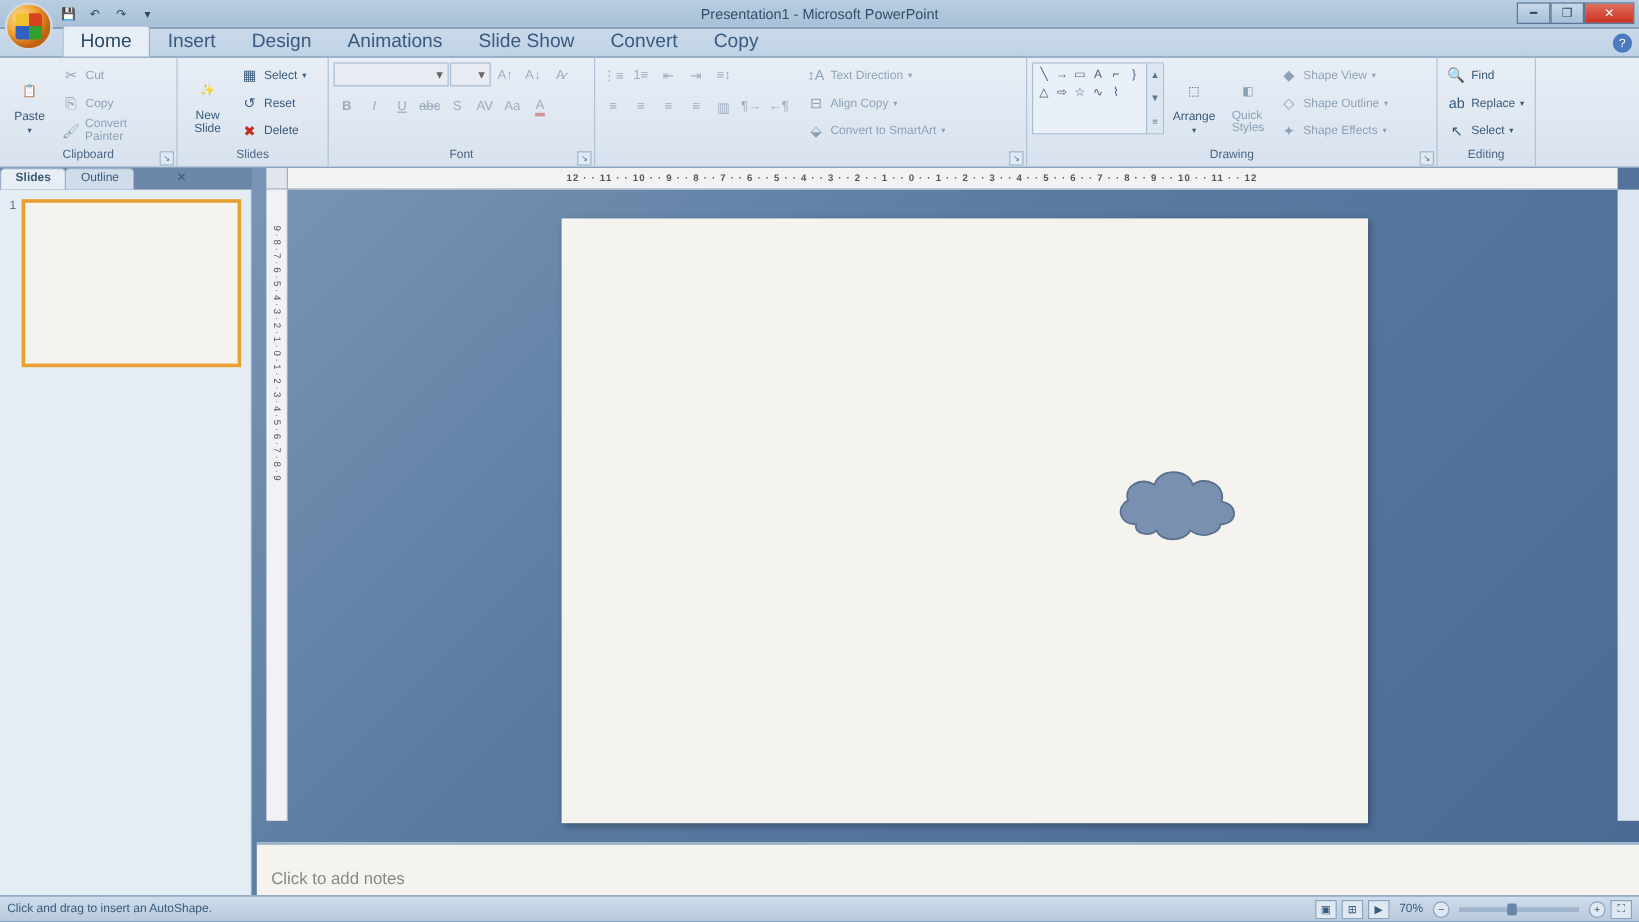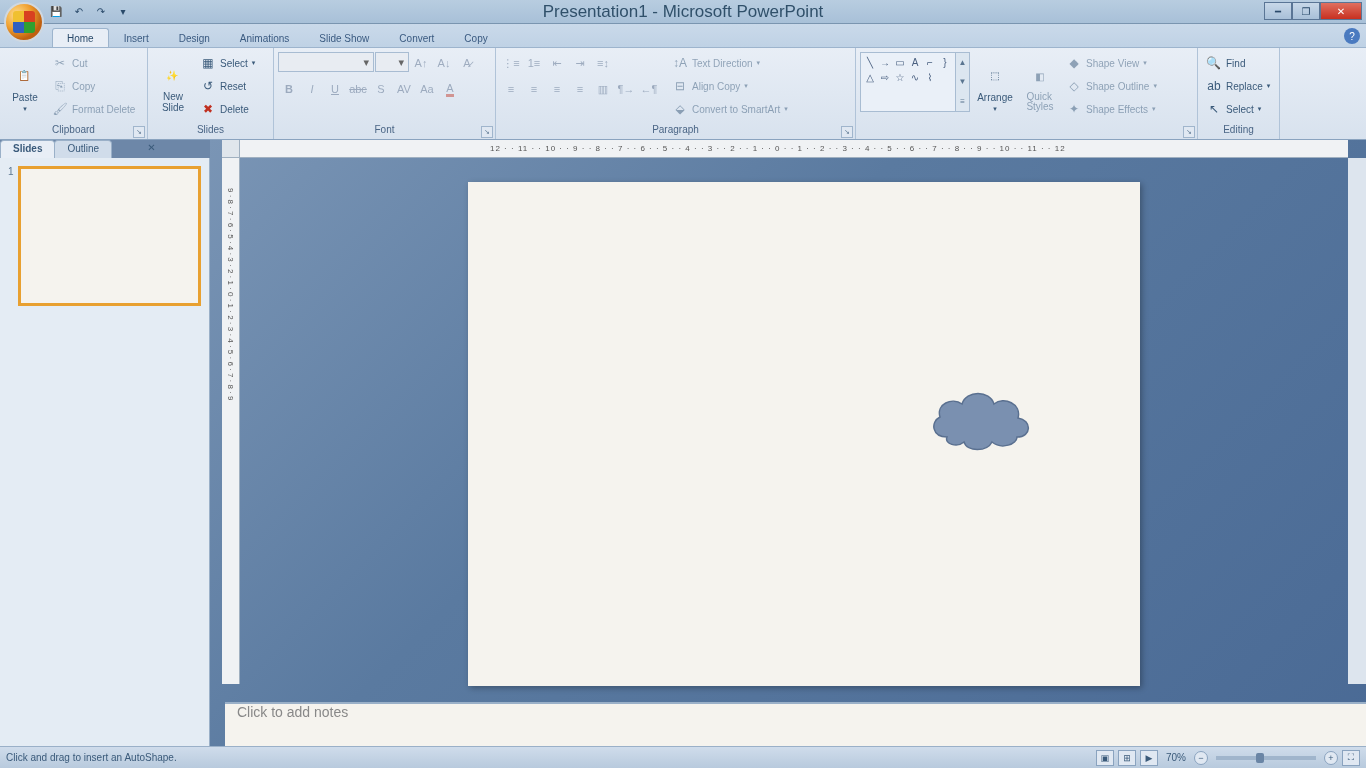--- a/index.html
+++ b/index.html
@@ -2,32 +2,32 @@
 <html><head>
 <meta charset="utf-8">
 <style>
 * { box-sizing: border-box; margin: 0; padding: 0; font-family: "Segoe UI", Tahoma, sans-serif; }
 body { width: 1366px; height: 768px; overflow: hidden; background: #6d87a8; position: relative; }
 
 
 .titlebar { height: 24px; background: linear-gradient(#b8cde0,#a8c0d8); display: flex; align-items: center; position: relative; border-bottom: 1px solid #7a95b0; }
 .qat { display: flex; align-items: center; margin-left: 48px; gap: 4px; }
 .qat-btn { width: 18px; height: 18px; display: flex; align-items: center; justify-content: center; font-size: 10px; color: #2a4a6a; cursor: pointer; }
-.title-text { position: absolute; left: 50%; transform: translateX(-50%); font-size: 17px; color: #30506a; }
+.title-text { position: absolute; left: 50%; transform: translateX(-50%); font-size: 12px; color: #30506a; }
 .win-controls { position: absolute; right: 4px; top: 2px; display: flex; gap: 0; }
 .win-btn { width: 28px; height: 18px; border: 1px solid #5a7595; background: linear-gradient(#c8d8e8,#a8c0d8); display: flex; align-items: center; justify-content: center; font-size: 10px; color: #2a4a6a; cursor: pointer; }
 .win-btn.close { background: linear-gradient(#e07060,#c83020); color: #fff; width: 42px; }
 
 
 .office-btn { position: absolute; left: 4px; top: 2px; width: 40px; height: 40px; border-radius: 50%; background: radial-gradient(circle at 30% 30%, #ffe090, #f0a030 40%, #c06010 70%); border: 2px solid #d0d8e0; z-index: 20; cursor: pointer; display:flex; align-items:center; justify-content:center; }
 .office-btn-inner { width:22px; height:22px; background: conic-gradient(#d84020 0deg 90deg, #30a030 90deg 180deg, #3060c0 180deg 270deg, #f0c030 270deg 360deg); border-radius:3px; }
 
 
 .tabs-row { height: 24px; background: linear-gradient(#cad9ea,#bfd2e5); display: flex; align-items: flex-end; padding-left: 52px; border-bottom: 1px solid #9db4cd; position:relative; }
-.tab { padding: 4px 14px 3px; font-size: 10px; color: #3a5a80; cursor: pointer; border: 1px solid transparent; border-bottom: none; }
+.tab { padding: 4px 14px 3px; font-size: 16px; color: #3a5a80; cursor: pointer; border: 1px solid transparent; border-bottom: none; }
 .tab.active { background: #e8eef6; border-color: #9db4cd; border-top-left-radius: 3px; border-top-right-radius: 3px; color: #2a4a6a; }
 .help-btn { position:absolute; right:6px; top:4px; width:16px; height:16px; border-radius:50%; background:#4a7ac0; color:#fff; font-size:10px; display:flex; align-items:center; justify-content:center; cursor:pointer; }
 
 
 .ribbon { height: 92px; background: linear-gradient(#e8eef6,#d8e2ee); border-bottom: 1px solid #8aa3bf; display: flex; }
 .ribbon-group { border-right: 1px solid #b0c3d8; display: flex; flex-direction: column; position: relative; padding: 2px 4px 0; }
 .group-content { flex: 1; display: flex; align-items: flex-start; gap: 2px; padding-top: 2px; }
 .group-label { height: 15px; font-size: 10px; color: #4a6585; text-align: center; position: relative; }
 .group-launcher { position: absolute; right: 2px; bottom: 1px; width: 12px; height: 12px; border: 1px solid #a0b5cc; font-size: 7px; display: flex; align-items: center; justify-content: center; color: #5a7590; cursor: pointer; background:#e0e8f2; }
 
@@ -59,28 +59,28 @@
 
 
 .slide-panel { position: absolute; left: 0; top: 158px; width: 210px; bottom: 22px; background: #e4ecf4; border-right: 1px solid #9ab0c8; padding: 8px; }
 .thumb-wrap { display: flex; gap: 4px; }
 .thumb-num { font-size: 10px; color: #5a7590; }
 .thumb { width: 190px; height: 140px; background: #f5f3ee; border: 3px solid #e8a030; }
 
 
 .editor { position: absolute; left: 210px; right: 0; top: 140px; bottom: 22px; background: linear-gradient(135deg, #7a95b5 0%, #5a7aa0 40%, #4a6a95 100%); }
 .ruler-h { position: absolute; left: 30px; right: 18px; top: 0; height: 18px; background: #f0f2f4; border-bottom: 1px solid #a0b0c0; overflow: hidden; }
-.ruler-h-inner { position:absolute; left:250px; right:0; height:100%; display:flex; align-items:center; font-size:8px; color:#555; white-space:nowrap; letter-spacing:1px; }
+.ruler-h-inner { position:absolute; left:232px; right:0; height:100%; display:flex; align-items:center; font-size:8px; color:#555; white-space:nowrap; letter-spacing:1px;font-weight:bold; }
 .ruler-v { position: absolute; left: 12px; top: 18px; bottom: 62px; width: 18px; background: #f0f2f4; border-right: 1px solid #a0b0c0; writing-mode: vertical-rl; font-size:8px; color:#555; display:flex; align-items:center; justify-content:flex-start; padding-top:30px; }
 .ruler-corner { position:absolute; left:12px; top:0; width:18px; height:18px; background:#e0e6ec; border-right:1px solid #a0b0c0; border-bottom:1px solid #a0b0c0; }
 
 .slide-canvas { position: absolute; left: 258px; top: 42px; width: 672px; height: 504px; background: #f5f3ee; box-shadow: 2px 2px 6px rgba(0,0,0,0.3); }
 .cloud { position: absolute; left: 454px; top: 200px; width: 120px; height: 74px; }
 
-.notes-pane { position: absolute; left: 15px; right: 0; bottom: 0; height: 44px; background: #f5f3ee; border-top: 2px solid #9ab0c8; padding: 0 12px; font-size: 14px; color: #888; cursor: text; }
+.notes-pane { position: absolute; left: 4px; right: 0; bottom: 0; height: 44px; background: #f5f3ee; border-top: 2px solid #9ab0c8; padding: 20px 12px; font-size: 14px; color: #888; cursor: text; }
 .scroll-v { position:absolute; right:0; top:18px; bottom:62px; width:18px; background:#dde5ee; }
 
 
 .statusbar { position: absolute; left: 0; right: 0; bottom: 0; height: 22px; background: linear-gradient(#cfdceb,#b8cadd); border-top: 1px solid #9ab0c8; display: flex; align-items: center; font-size: 10px; color: #3a5a7a; padding: 0 6px; }
 .status-right { position: absolute; right: 6px; display: flex; align-items: center; gap: 4px; }
 .view-btn { width: 18px; height: 16px; border: 1px solid #8aa3bf; background: #e0e8f2; cursor: pointer; display:flex; align-items:center; justify-content:center; font-size:9px; }
 .zoom-slider { width: 100px; height: 4px; background: #a0b5cc; position: relative; margin: 0 4px; }
 .zoom-thumb { position: absolute; left: 40px; top: -3px; width: 8px; height: 10px; background: #6a85a5; border-radius:2px; }
 .zoom-btn { width:14px; height:14px; border:1px solid #8aa3bf; background:#e0e8f2; border-radius:50%; display:flex; align-items:center; justify-content:center; font-size:9px; cursor:pointer; }
 
@@ -132,21 +132,21 @@
         <div class="small-btn disabled">
             <span class="small-icon">✂</span>
             <span>Cut</span>
           </div>
         <div class="small-btn disabled">
             <span class="small-icon">⎘</span>
             <span>Copy</span>
           </div>
         <div class="small-btn disabled">
             <span class="small-icon">🖌</span>
-            <span>Format Delete</span>
+            <span>Convert Painter</span>
           </div>
       </div>
     </div>
     <div class="group-label">Clipboard</div>
     <div class="group-launcher">↘</div>
   </div>
 
   <div class="ribbon-group" style="width:126px">
     <div class="group-content">
       <div class="big-btn">
@@ -238,21 +238,20 @@
             <span>Align Copy</span>
             <span style="font-size:7px">▾</span>
           </div>
         <div class="small-btn disabled">
             <span class="small-icon">⬙</span>
             <span>Convert to SmartArt</span>
             <span style="font-size:7px">▾</span>
           </div>
       </div>
     </div>
-    <div class="group-label">Paragraph</div>
     <div class="group-launcher">↘</div>
   </div>
 
   <div class="ribbon-group" style="width:342px">
     <div class="group-content">
       <div class="shapes-gallery">
         <div class="shape-cell">╲</div>
         <div class="shape-cell">→</div>
         <div class="shape-cell">▭</div>
         <div class="shape-cell">A</div>
@@ -291,20 +290,21 @@
             <span>Shape Outline</span>
             <span style="font-size:7px">▾</span>
           </div>
         <div class="small-btn disabled">
             <span class="small-icon">✦</span>
             <span>Shape Effects</span>
             <span style="font-size:7px">▾</span>
           </div>
       </div>
     </div>
+    <div class="group-label">Drawing</div>
     <div class="group-launcher">↘</div>
   </div>
 
   <div class="ribbon-group" style="width:82px">
     <div class="group-content">
       <div class="small-row">
         <div class="small-btn">
             <span class="small-icon">🔍</span>
             <span>Find</span>
           </div>

